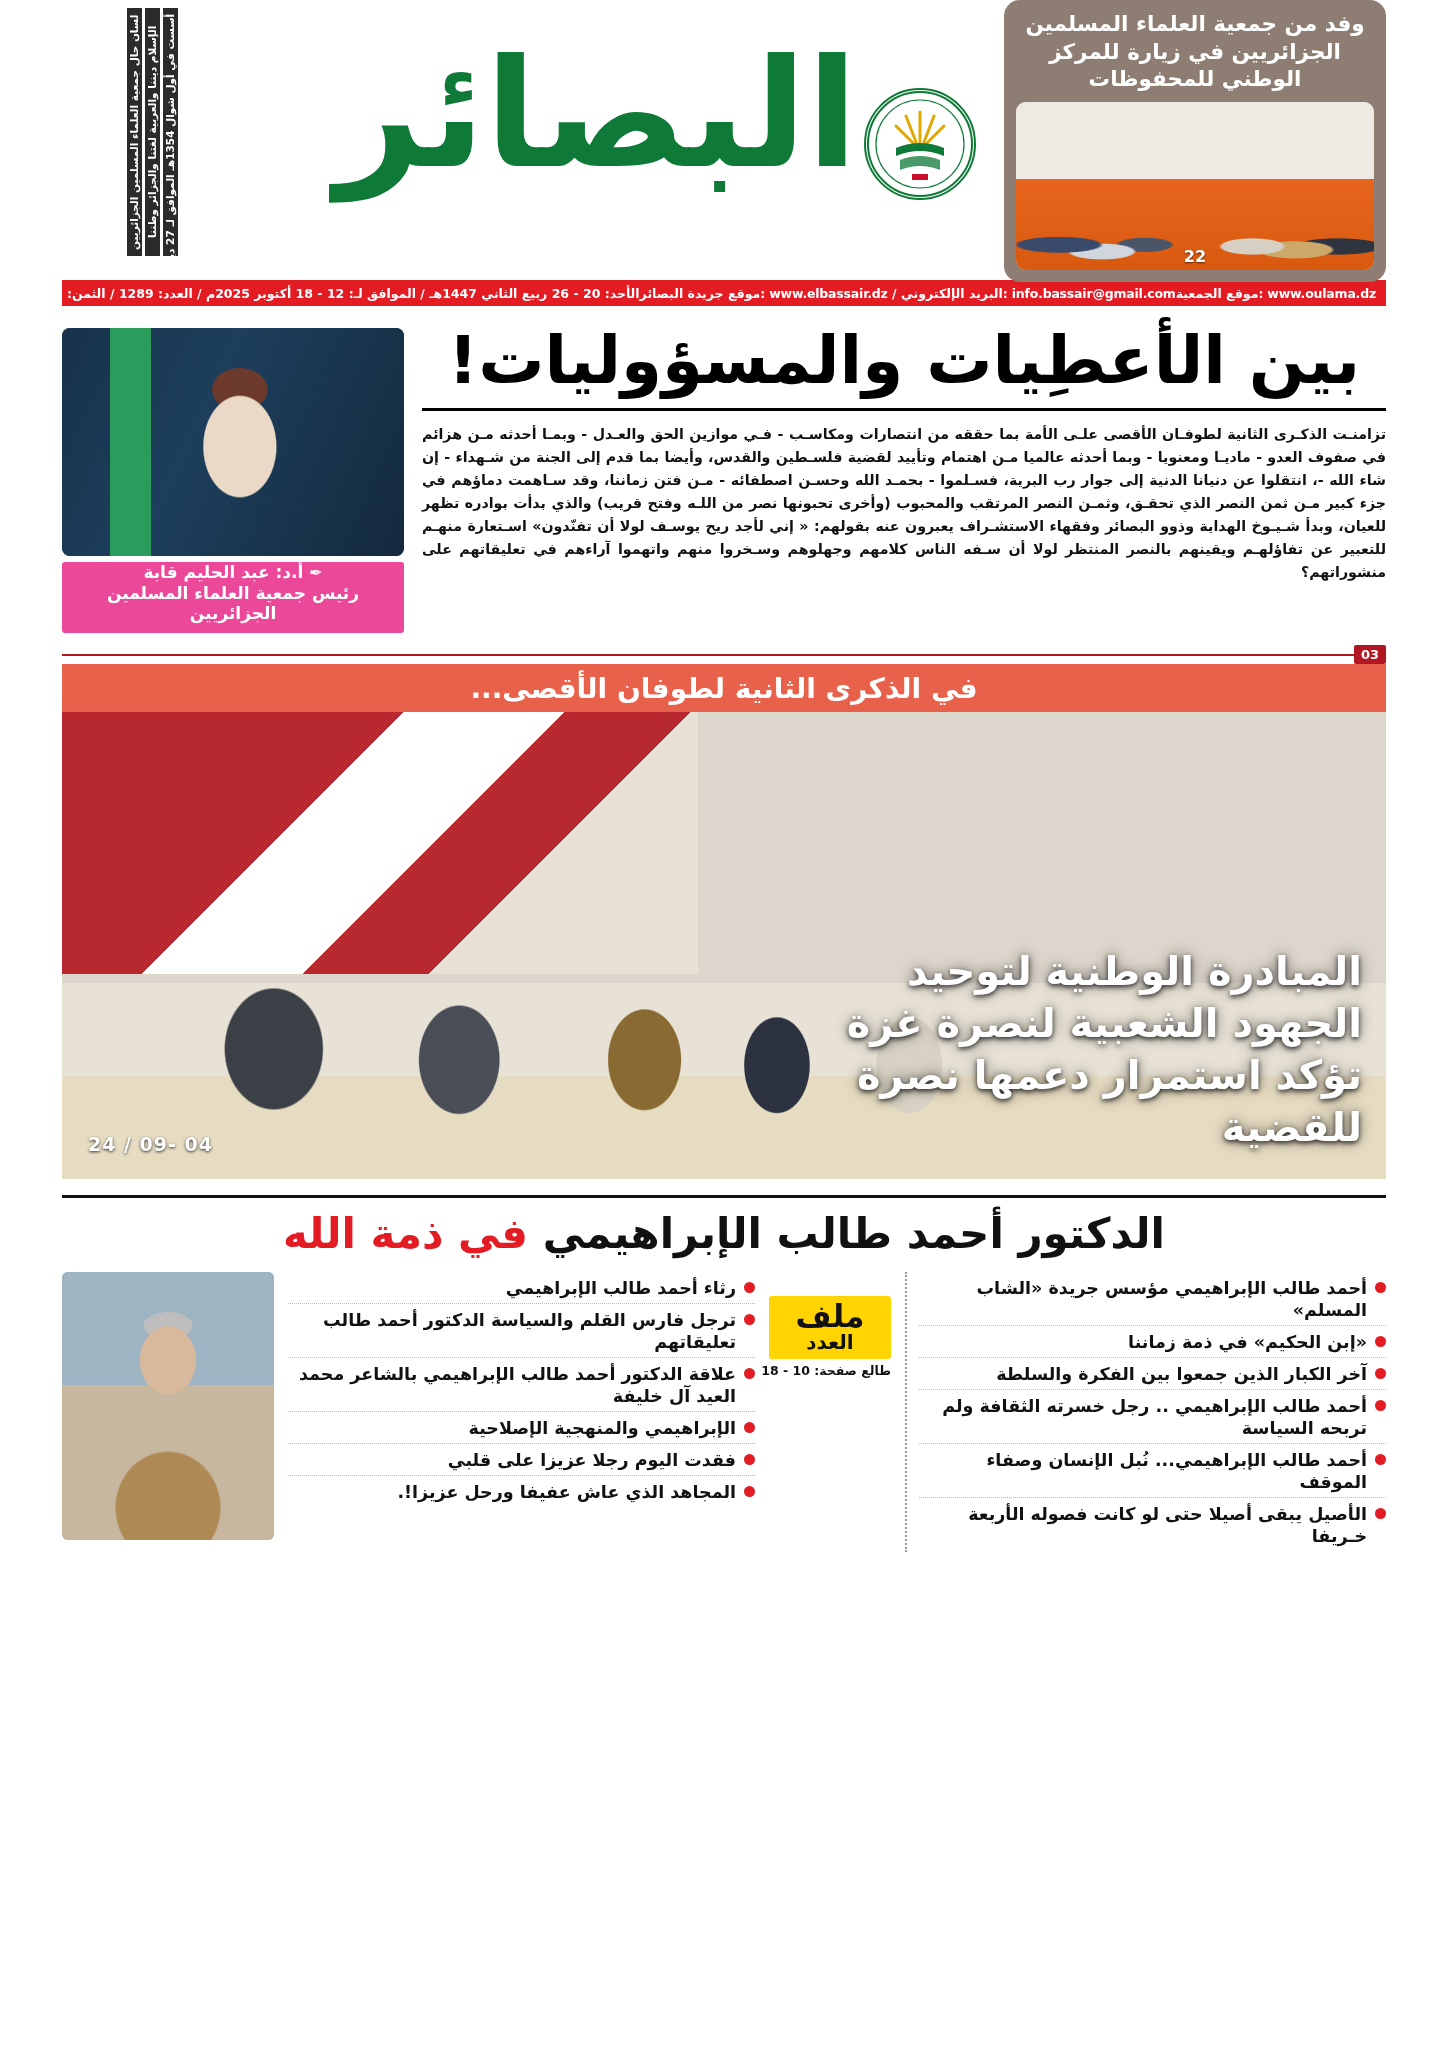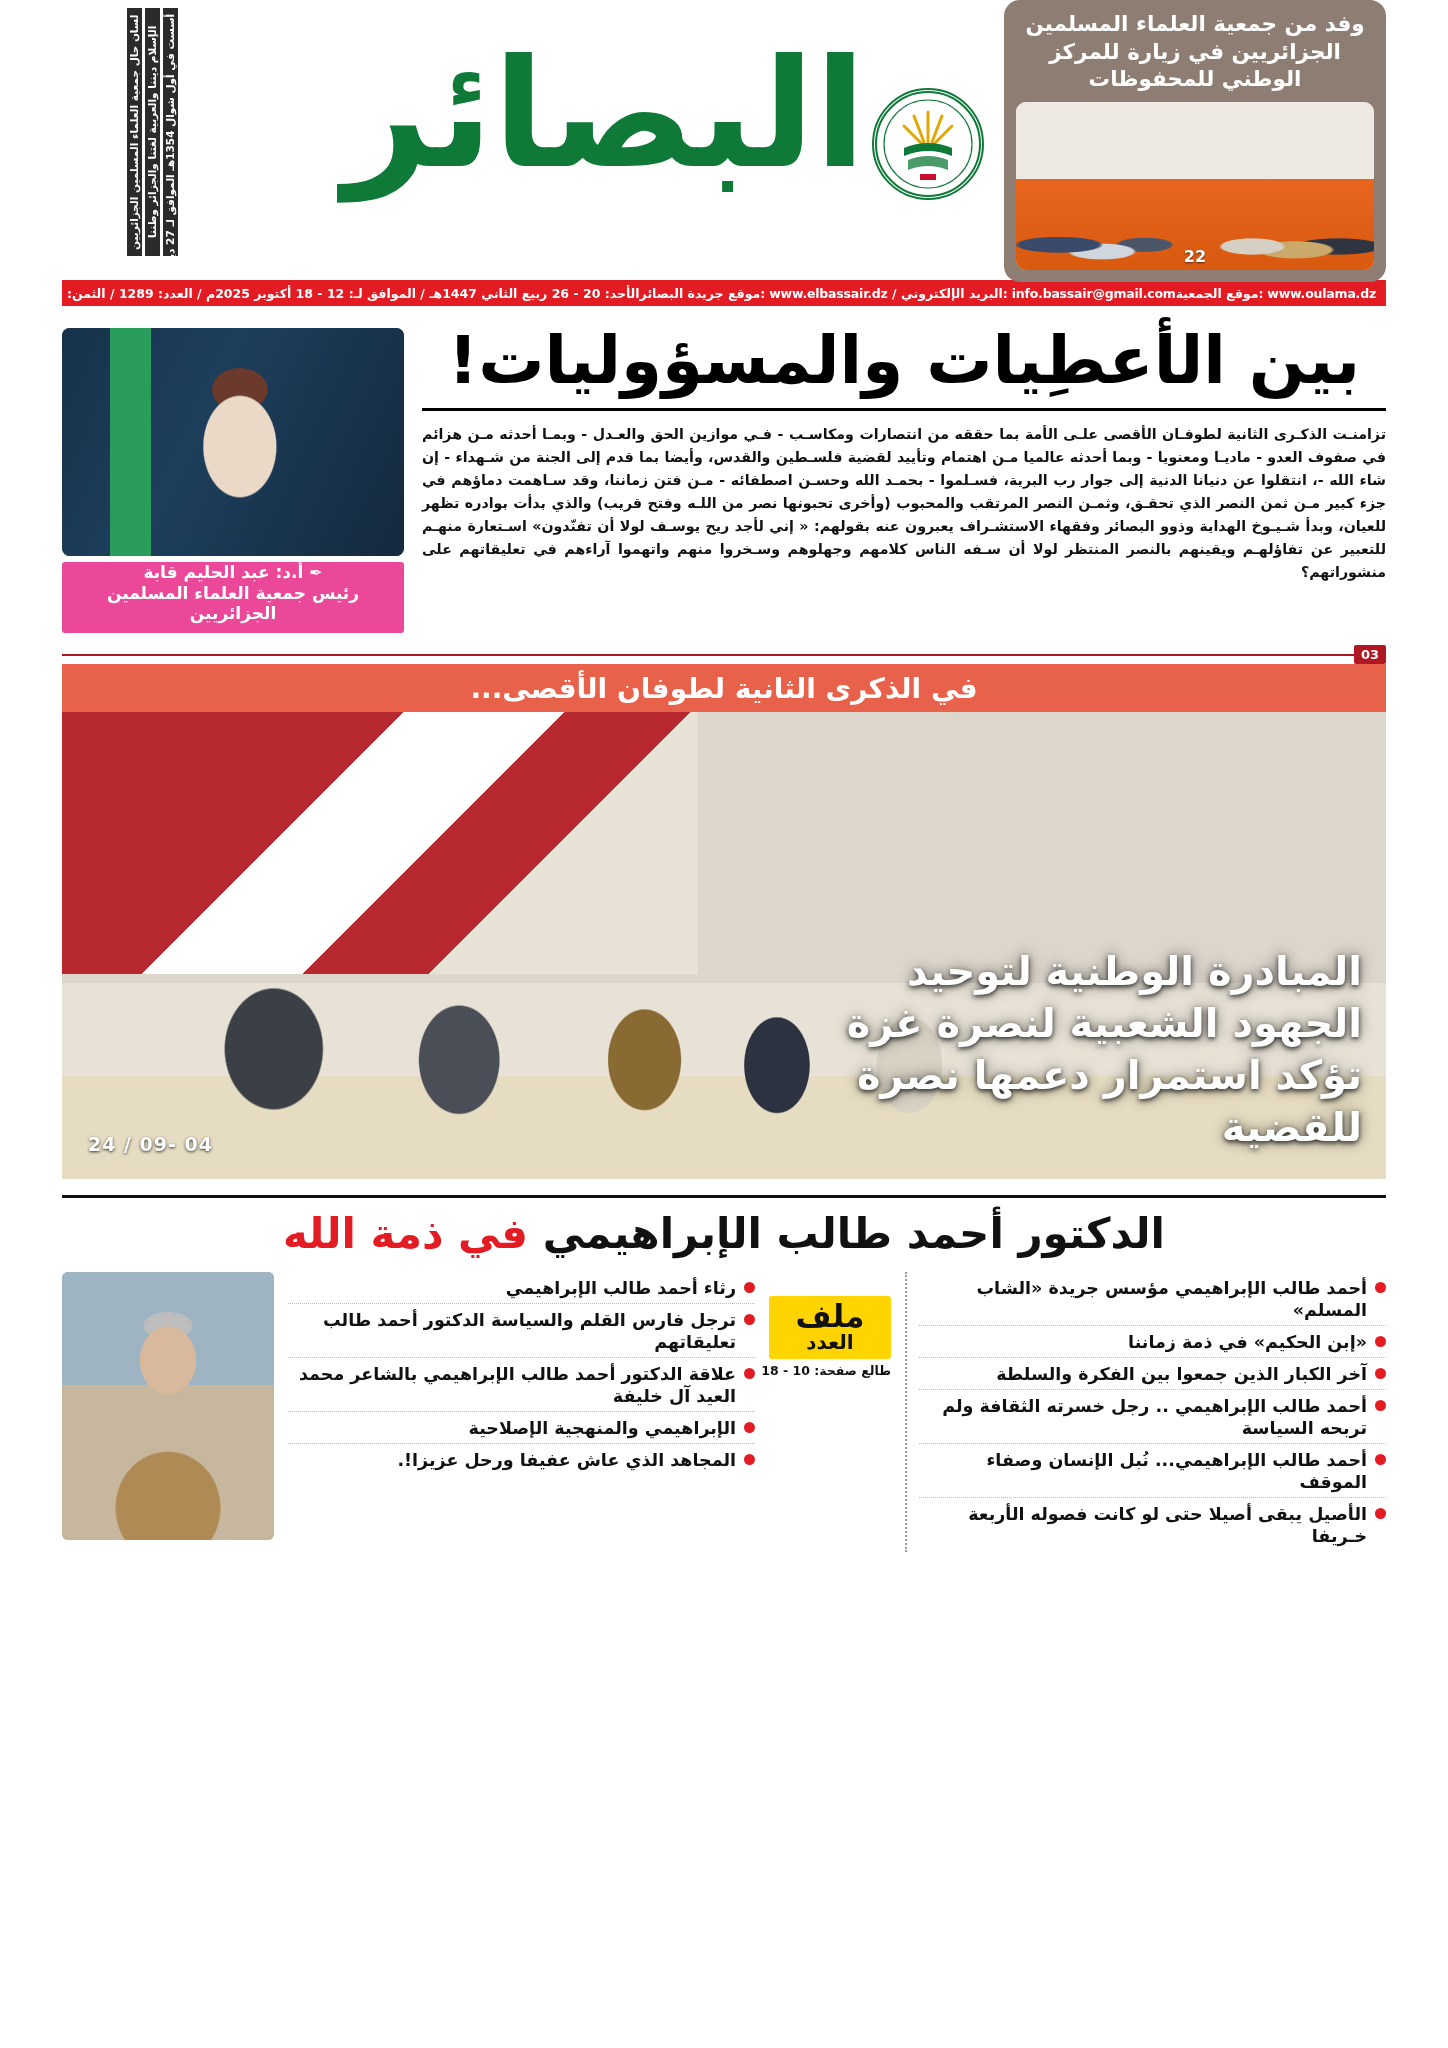--- a/index.html
+++ b/index.html
@@ -44,21 +44,21 @@
   }
   .assoc-seal {
     position:absolute; top:88px; right:12px; width:112px; height:112px;
     border-radius:50%; border:2px solid #0f7a38; background:#fff;
     display:flex; align-items:center; justify-content:center; overflow:hidden;
   }
 
   
   .promo-card {
     width:382px; background:#8d7d72; border-radius:16px;
-    padding:10px 12px 12px; margin-left:8px; position:relative;
+    padding:10px 12px 12px; margin-left:16px; position:relative;
   }
   .promo-title {
     color:#fff; font-size:21.5px; font-weight:bold; line-height:1.28;
     text-align:center; direction:rtl; letter-spacing:-0.3px;
   }
   .promo-photo {
     margin-top:9px; height:168px; border-radius:10px; overflow:hidden;
     position:relative; background:#d9cfc6;
   }
   .promo-page {
@@ -371,20 +371,24 @@
         <div class="obit-item">
           <span class="dot"></span>
           <span class="obit-text">علاقة الدكتور أحمد طالب الإبراهيمي بالشاعر محمد العيد آل خليفة</span>
         </div>
         <div class="obit-item">
           <span class="dot"></span>
           <span class="obit-text">الإبراهيمي والمنهجية الإصلاحية</span>
         </div>
         <div class="obit-item">
           <span class="dot"></span>
+          <span class="obit-text">فقدت اليوم رجلا عزيزا على قلبي</span>
+        </div>
+        <div class="obit-item">
+          <span class="dot"></span>
           <span class="obit-text">المجاهد الذي عاش عفيفا ورحل عزيزا!.</span>
         </div>
       </div>
 
       <div class="obit-photo">
         <div class="ph ph-elder"></div>
       </div>
 
     </div>
   </div>

